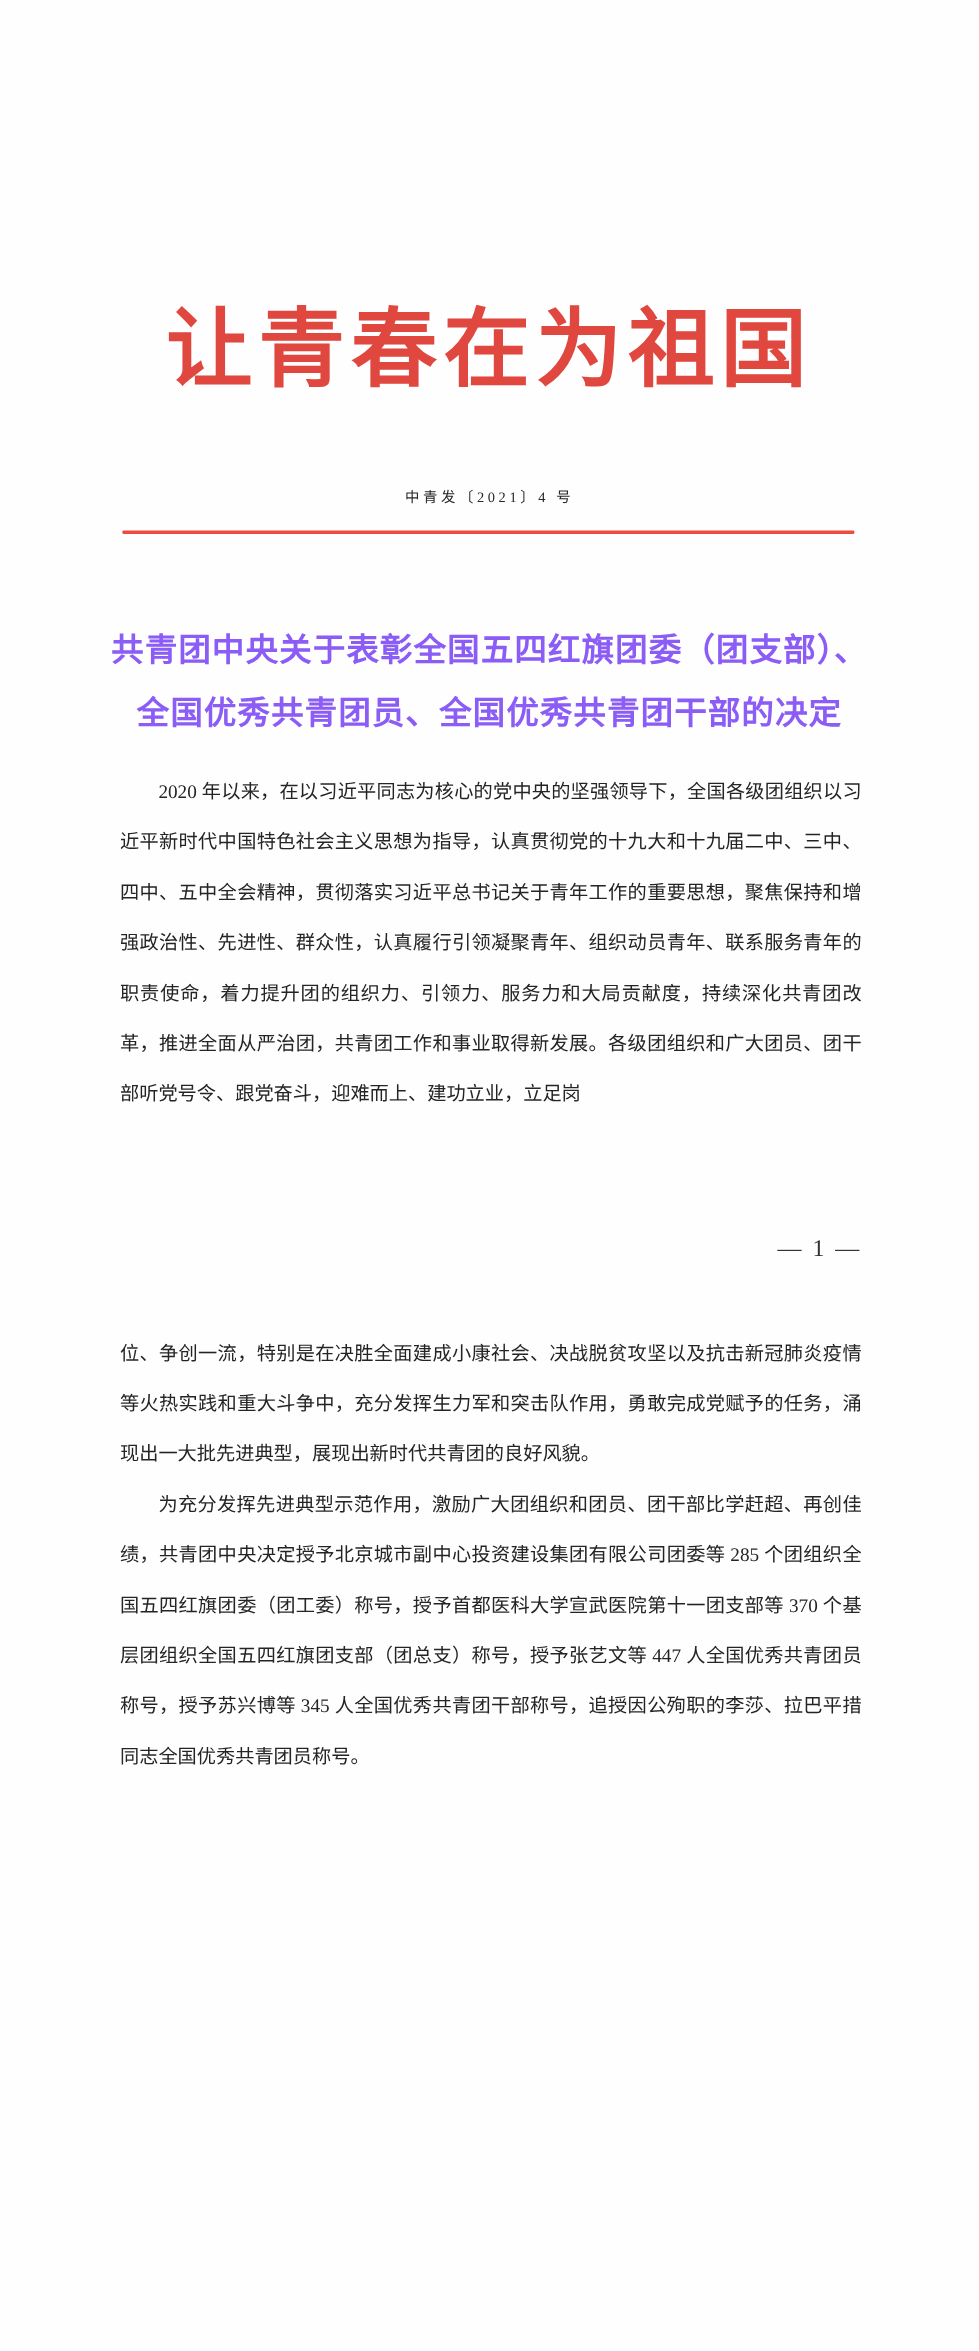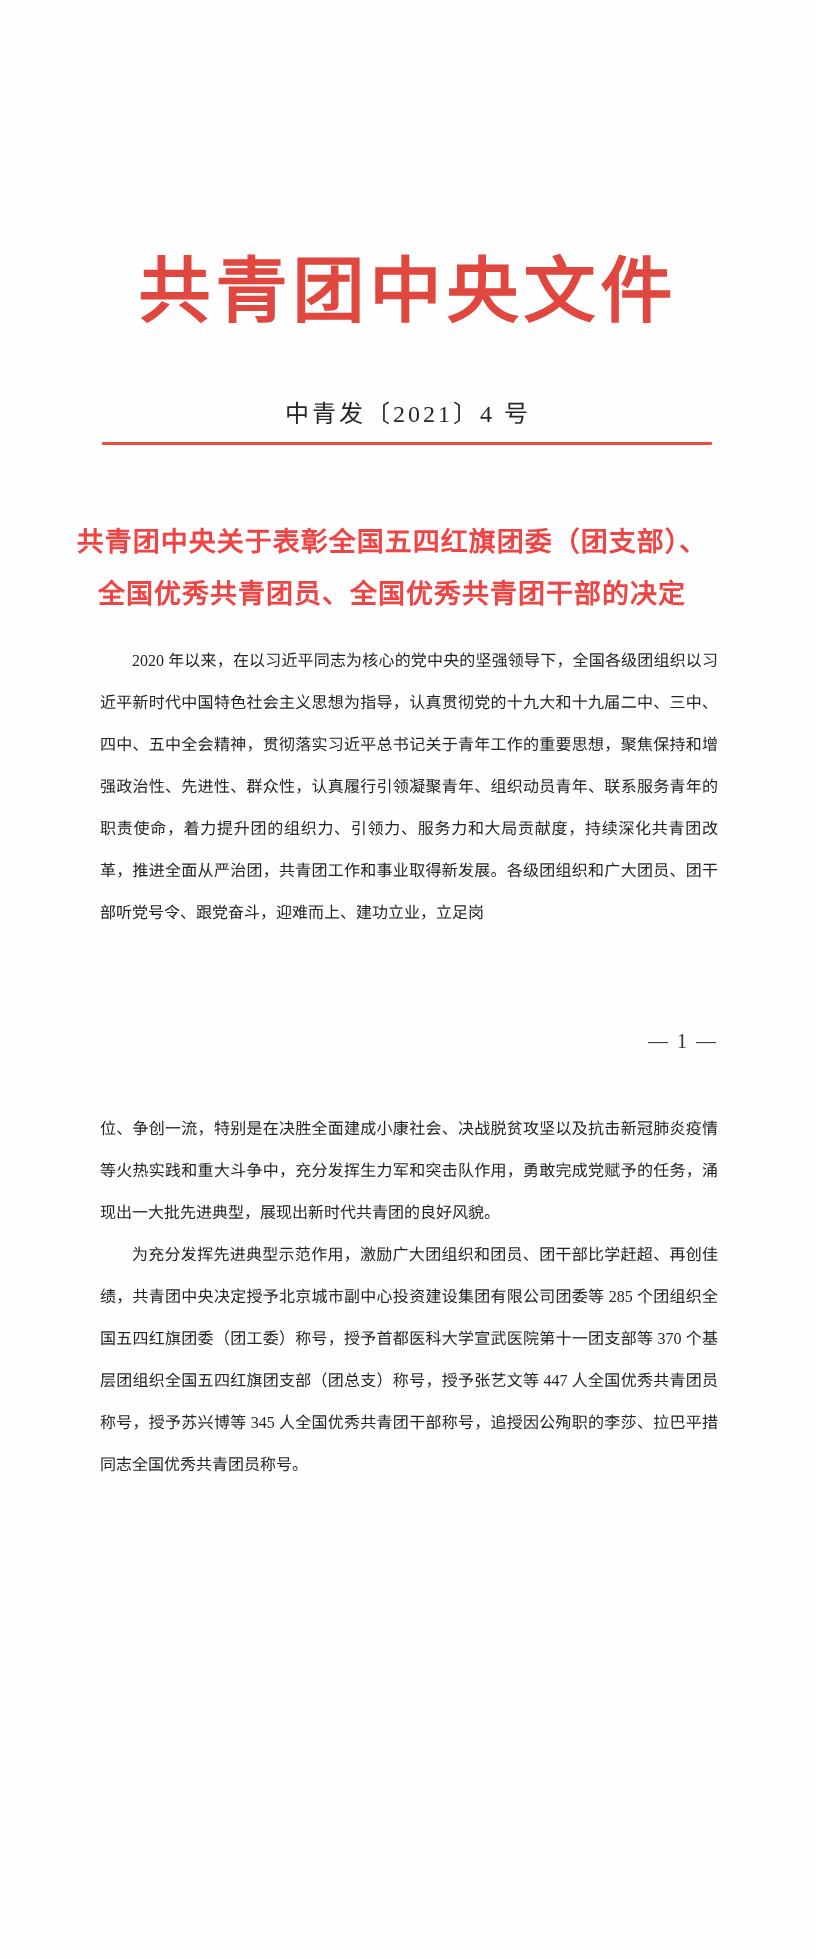--- a/index.html
+++ b/index.html
@@ -28,45 +28,45 @@
     letter-spacing: 5px;
     color: #e0473e;
     white-space: nowrap;
   }
   .doc-number {
     position: absolute;
     top: 399px;
     left: 0;
     width: 100%;
     text-align: center;
-    font-size: 24px;
+    font-size: 12px;
     line-height: 30px;
     letter-spacing: 3px;
     color: #272727;
   }
   .red-rule {
     position: absolute;
     top: 442px;
     left: 102px;
     width: 610px;
     height: 3px;
     background: #ee4b42;
     border-radius: 1px;
   }
   .doc-title {
     position: absolute;
     top: 516px;
-    left: 44px;
+    left: 60px;
     width: 696px;
     text-align: center;
     font-size: 27px;
     line-height: 52px;
     font-weight: 700;
     letter-spacing: 1px;
-    color: #ef4444;
+    color: #8b5cf6;
   }
   .body-block {
     position: absolute;
     left: 100px;
     width: 618px;
     font-size: 16px;
     line-height: 42px;
     text-align: justify;
     text-justify: inter-ideograph;
     word-break: break-all;
@@ -91,21 +91,21 @@
     line-height: 34px;
     letter-spacing: 2px;
     color: #30343a;
   }
 </style>
 </head>
 <body>
 
 <div id="page">
 
-  <div class="masthead">共青团中央文件</div>
+  <div class="masthead">让青春在为祖国</div>
 
   <div class="doc-number">中青发〔2021〕4 号</div>
 
   <div class="red-rule"></div>
 
   <div class="doc-title">
     <div>共青团中央关于表彰全国五四红旗团委（团支部）、</div>
     <div>全国优秀共青团员、全国优秀共青团干部的决定</div>
   </div>
 

